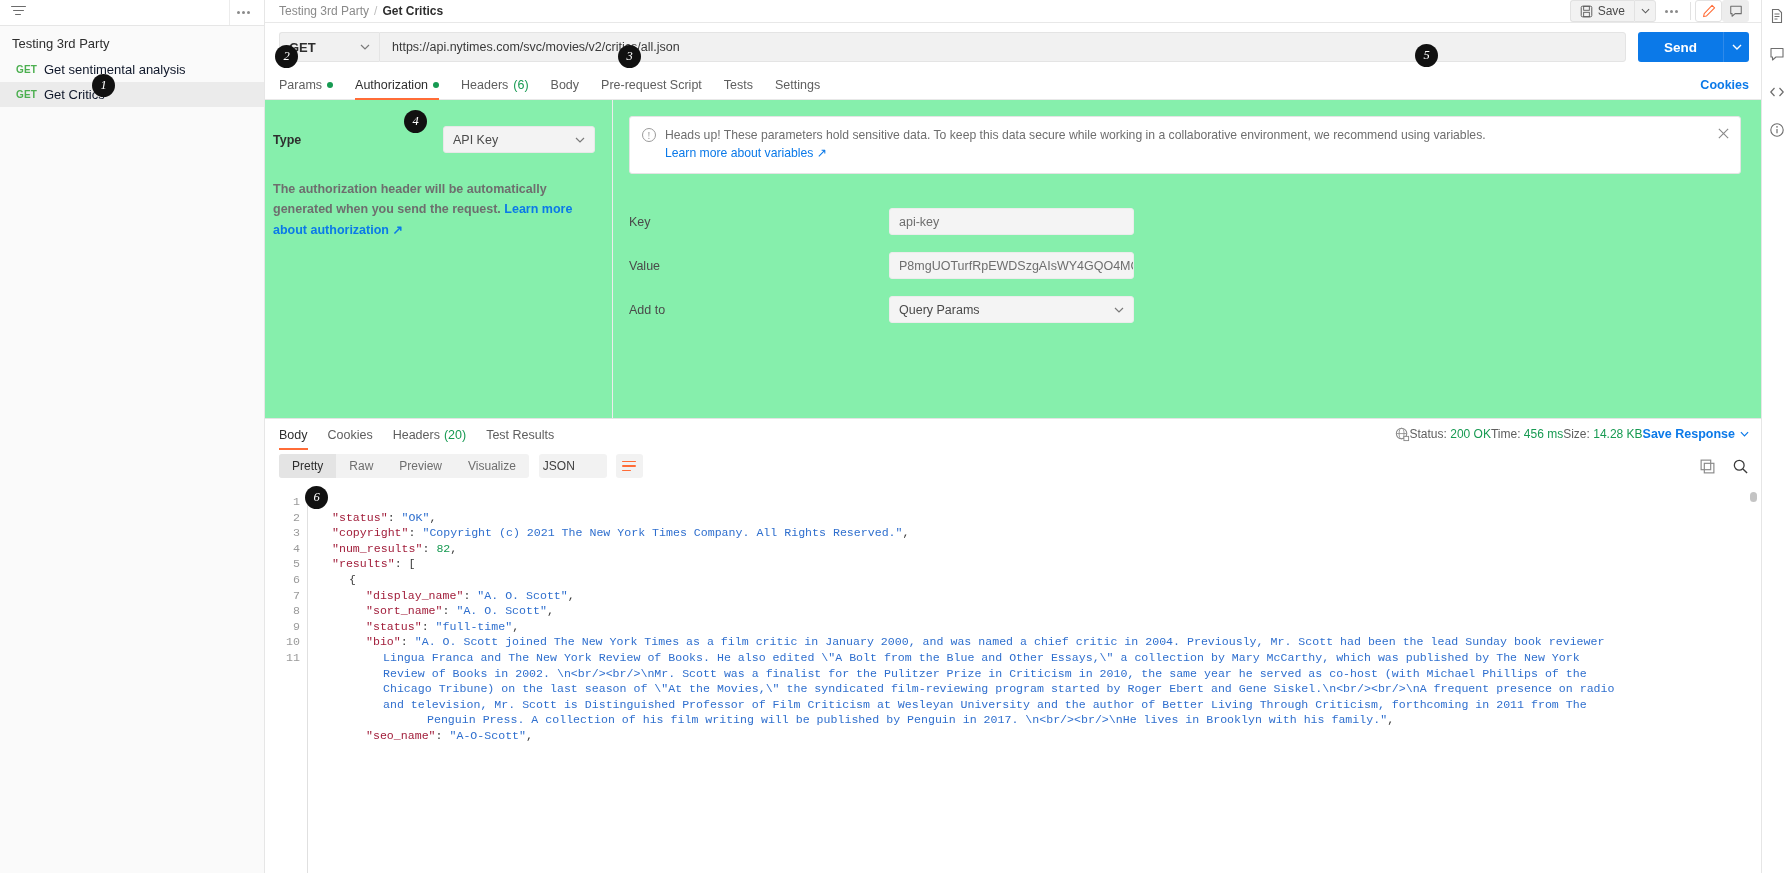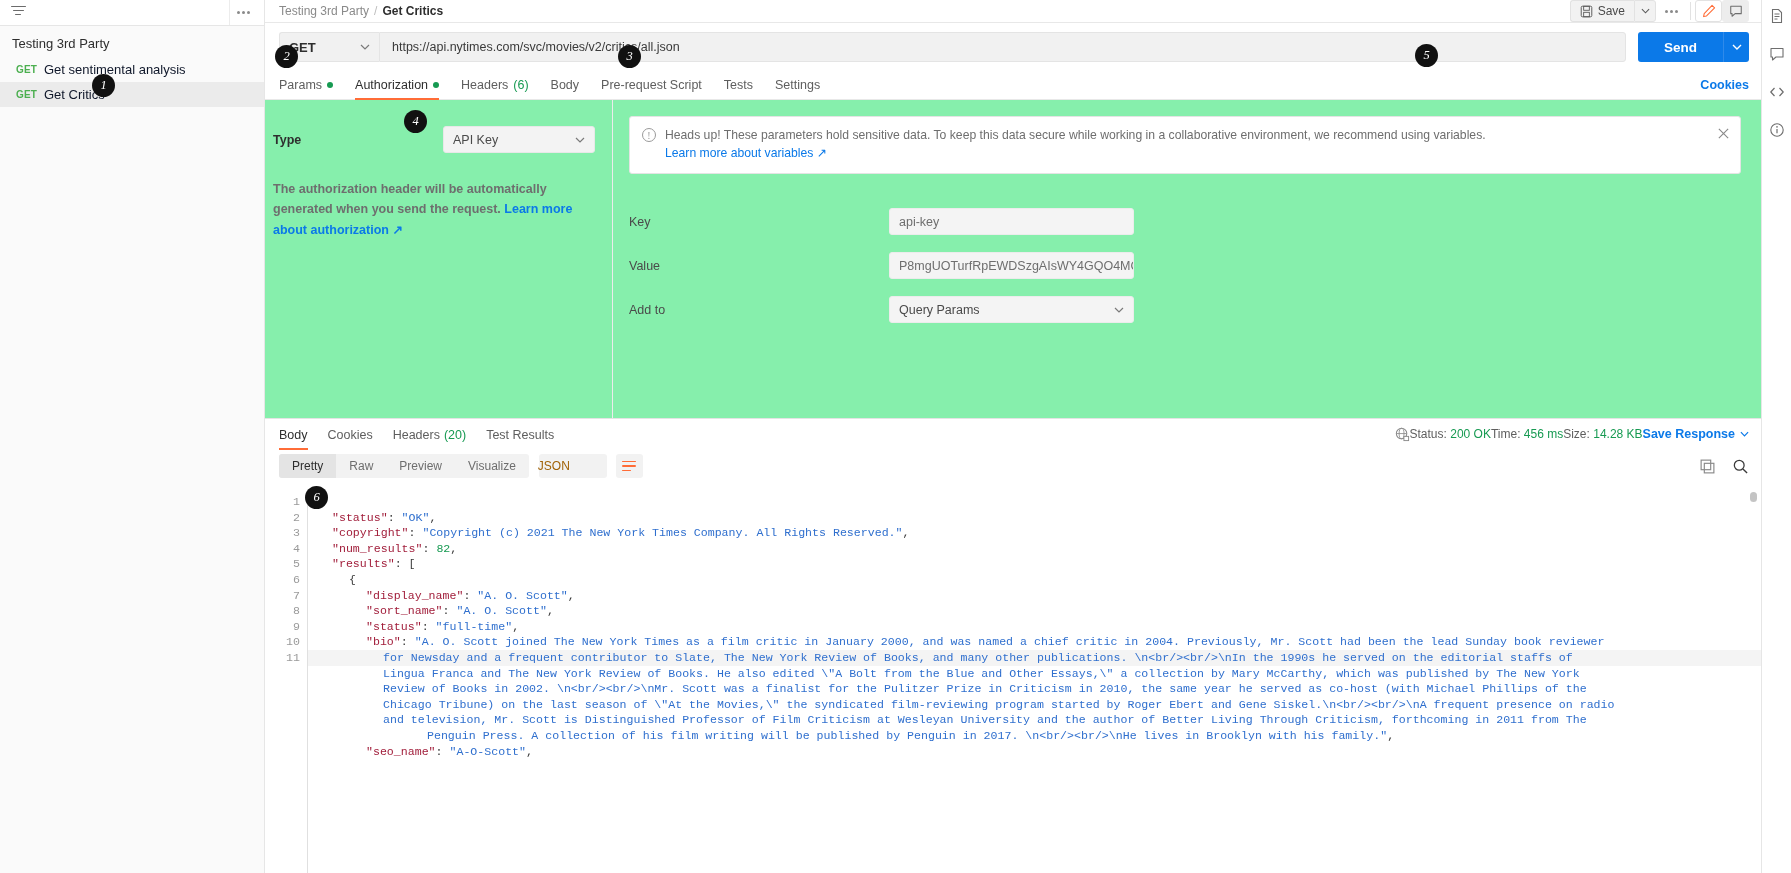--- a/index.html
+++ b/index.html
@@ -218,22 +218,22 @@
   .seg {
     display:flex; background:#f2f2f2; border-radius:3px; height:24px; overflow:hidden;
   }
   .seg div {
     font-size:12px; color:#6e6e6e; padding:0 13px; display:flex;align-items:center;
     cursor:pointer;
   }
   .seg div.on { background:#e4e4e4; color:#2e2e2e; }
   .json-sel {
     margin-left: 10px; background:#f2f2f2; border-radius:3px; height:24px;
-    display:flex;align-items:center;justify-content:flex-end; gap:28px;
-    padding:0 9px; font-size:12px; color:#a16207; width:68px; cursor:pointer;
+    display:flex;align-items:center;justify-content:center; gap:28px;
+    padding:0 9px; font-size:12px; color:#404040; width:68px; cursor:pointer;
   }
   .wrap-btn {
     margin-left: 9px; background:#f2f2f2; border-radius:3px; height:24px; width:27px;
     display:flex;align-items:center;justify-content:center; cursor:pointer;
   }
   .wrap-btn i { display:block; height:1.6px; background:#ff6c37; border-radius:1px; margin-bottom:3px;}
   .fmt-right { margin-left:auto; display:flex; align-items:center; gap:16px;}
   .ico-btn { width:17px;height:17px;cursor:pointer;}
 
   .code-area {
@@ -543,21 +543,20 @@
         <div class="cline" style="padding-left: 8px;"><span class="p">{</span></div>
             <div class="cline" style="padding-left: 25px;"><span class="k">"status"</span><span class="p">: </span><span class="s">"OK"</span><span class="p">,</span></div>
             <div class="cline" style="padding-left: 25px;"><span class="k">"copyright"</span><span class="p">: </span><span class="s">"Copyright (c) 2021 The New York Times Company. All Rights Reserved."</span><span class="p">,</span></div>
             <div class="cline" style="padding-left: 25px;"><span class="k">"num_results"</span><span class="p">: </span><span class="n">82</span><span class="p">,</span></div>
             <div class="cline" style="padding-left: 25px;"><span class="k">"results"</span><span class="p">: [</span></div>
             <div class="cline" style="padding-left: 42px;"><span class="p">{</span></div>
             <div class="cline" style="padding-left: 59px;"><span class="k">"display_name"</span><span class="p">: </span><span class="s">"A. O. Scott"</span><span class="p">,</span></div>
             <div class="cline" style="padding-left: 59px;"><span class="k">"sort_name"</span><span class="p">: </span><span class="s">"A. O. Scott"</span><span class="p">,</span></div>
             <div class="cline" style="padding-left: 59px;"><span class="k">"status"</span><span class="p">: </span><span class="s">"full-time"</span><span class="p">,</span></div>
             <div class="cline" style="padding-left: 59px;"><span class="k">"bio"</span><span class="p">: </span><span class="s">"A. O. Scott joined The New York Times as a film critic in January 2000, and was named a chief critic in 2004. Previously, Mr. Scott had been the lead Sunday book reviewer</span></div>
-            <div class="cline hl" style="padding-left: 76px;"><span class="s">for Newsday and a frequent contributor to Slate, The New York Review of Books, and many other publications. \n&lt;br/&gt;&lt;br/&gt;\nIn the 1990s he served on the editorial staffs of</span></div>
             <div class="cline" style="padding-left: 76px;"><span class="s">Lingua Franca and The New York Review of Books. He also edited \"A Bolt from the Blue and Other Essays,\" a collection by Mary McCarthy, which was published by The New York</span></div>
             <div class="cline" style="padding-left: 76px;"><span class="s">Review of Books in 2002. \n&lt;br/&gt;&lt;br/&gt;\nMr. Scott was a finalist for the Pulitzer Prize in Criticism in 2010, the same year he served as co-host (with Michael Phillips of the</span></div>
             <div class="cline" style="padding-left: 76px;"><span class="s">Chicago Tribune) on the last season of \"At the Movies,\" the syndicated film-reviewing program started by Roger Ebert and Gene Siskel.\n&lt;br/&gt;&lt;br/&gt;\nA frequent presence on radio</span></div>
             <div class="cline" style="padding-left: 76px;"><span class="s">and television, Mr. Scott is Distinguished Professor of Film Criticism at Wesleyan University and the author of Better Living Through Criticism, forthcoming in 2011 from The</span></div>
             <div class="cline" style="padding-left: 120px;"><span class="s">Penguin Press. A collection of his film writing will be published by Penguin in 2017. \n&lt;br/&gt;&lt;br/&gt;\nHe lives in Brooklyn with his family."</span><span class="p">,</span></div>
             <div class="cline" style="padding-left: 59px;"><span class="k">"seo_name"</span><span class="p">: </span><span class="s">"A-O-Scott"</span><span class="p">,</span></div>
           </div>
         <div class="vscroll"></div>
       </div>
     </div>

